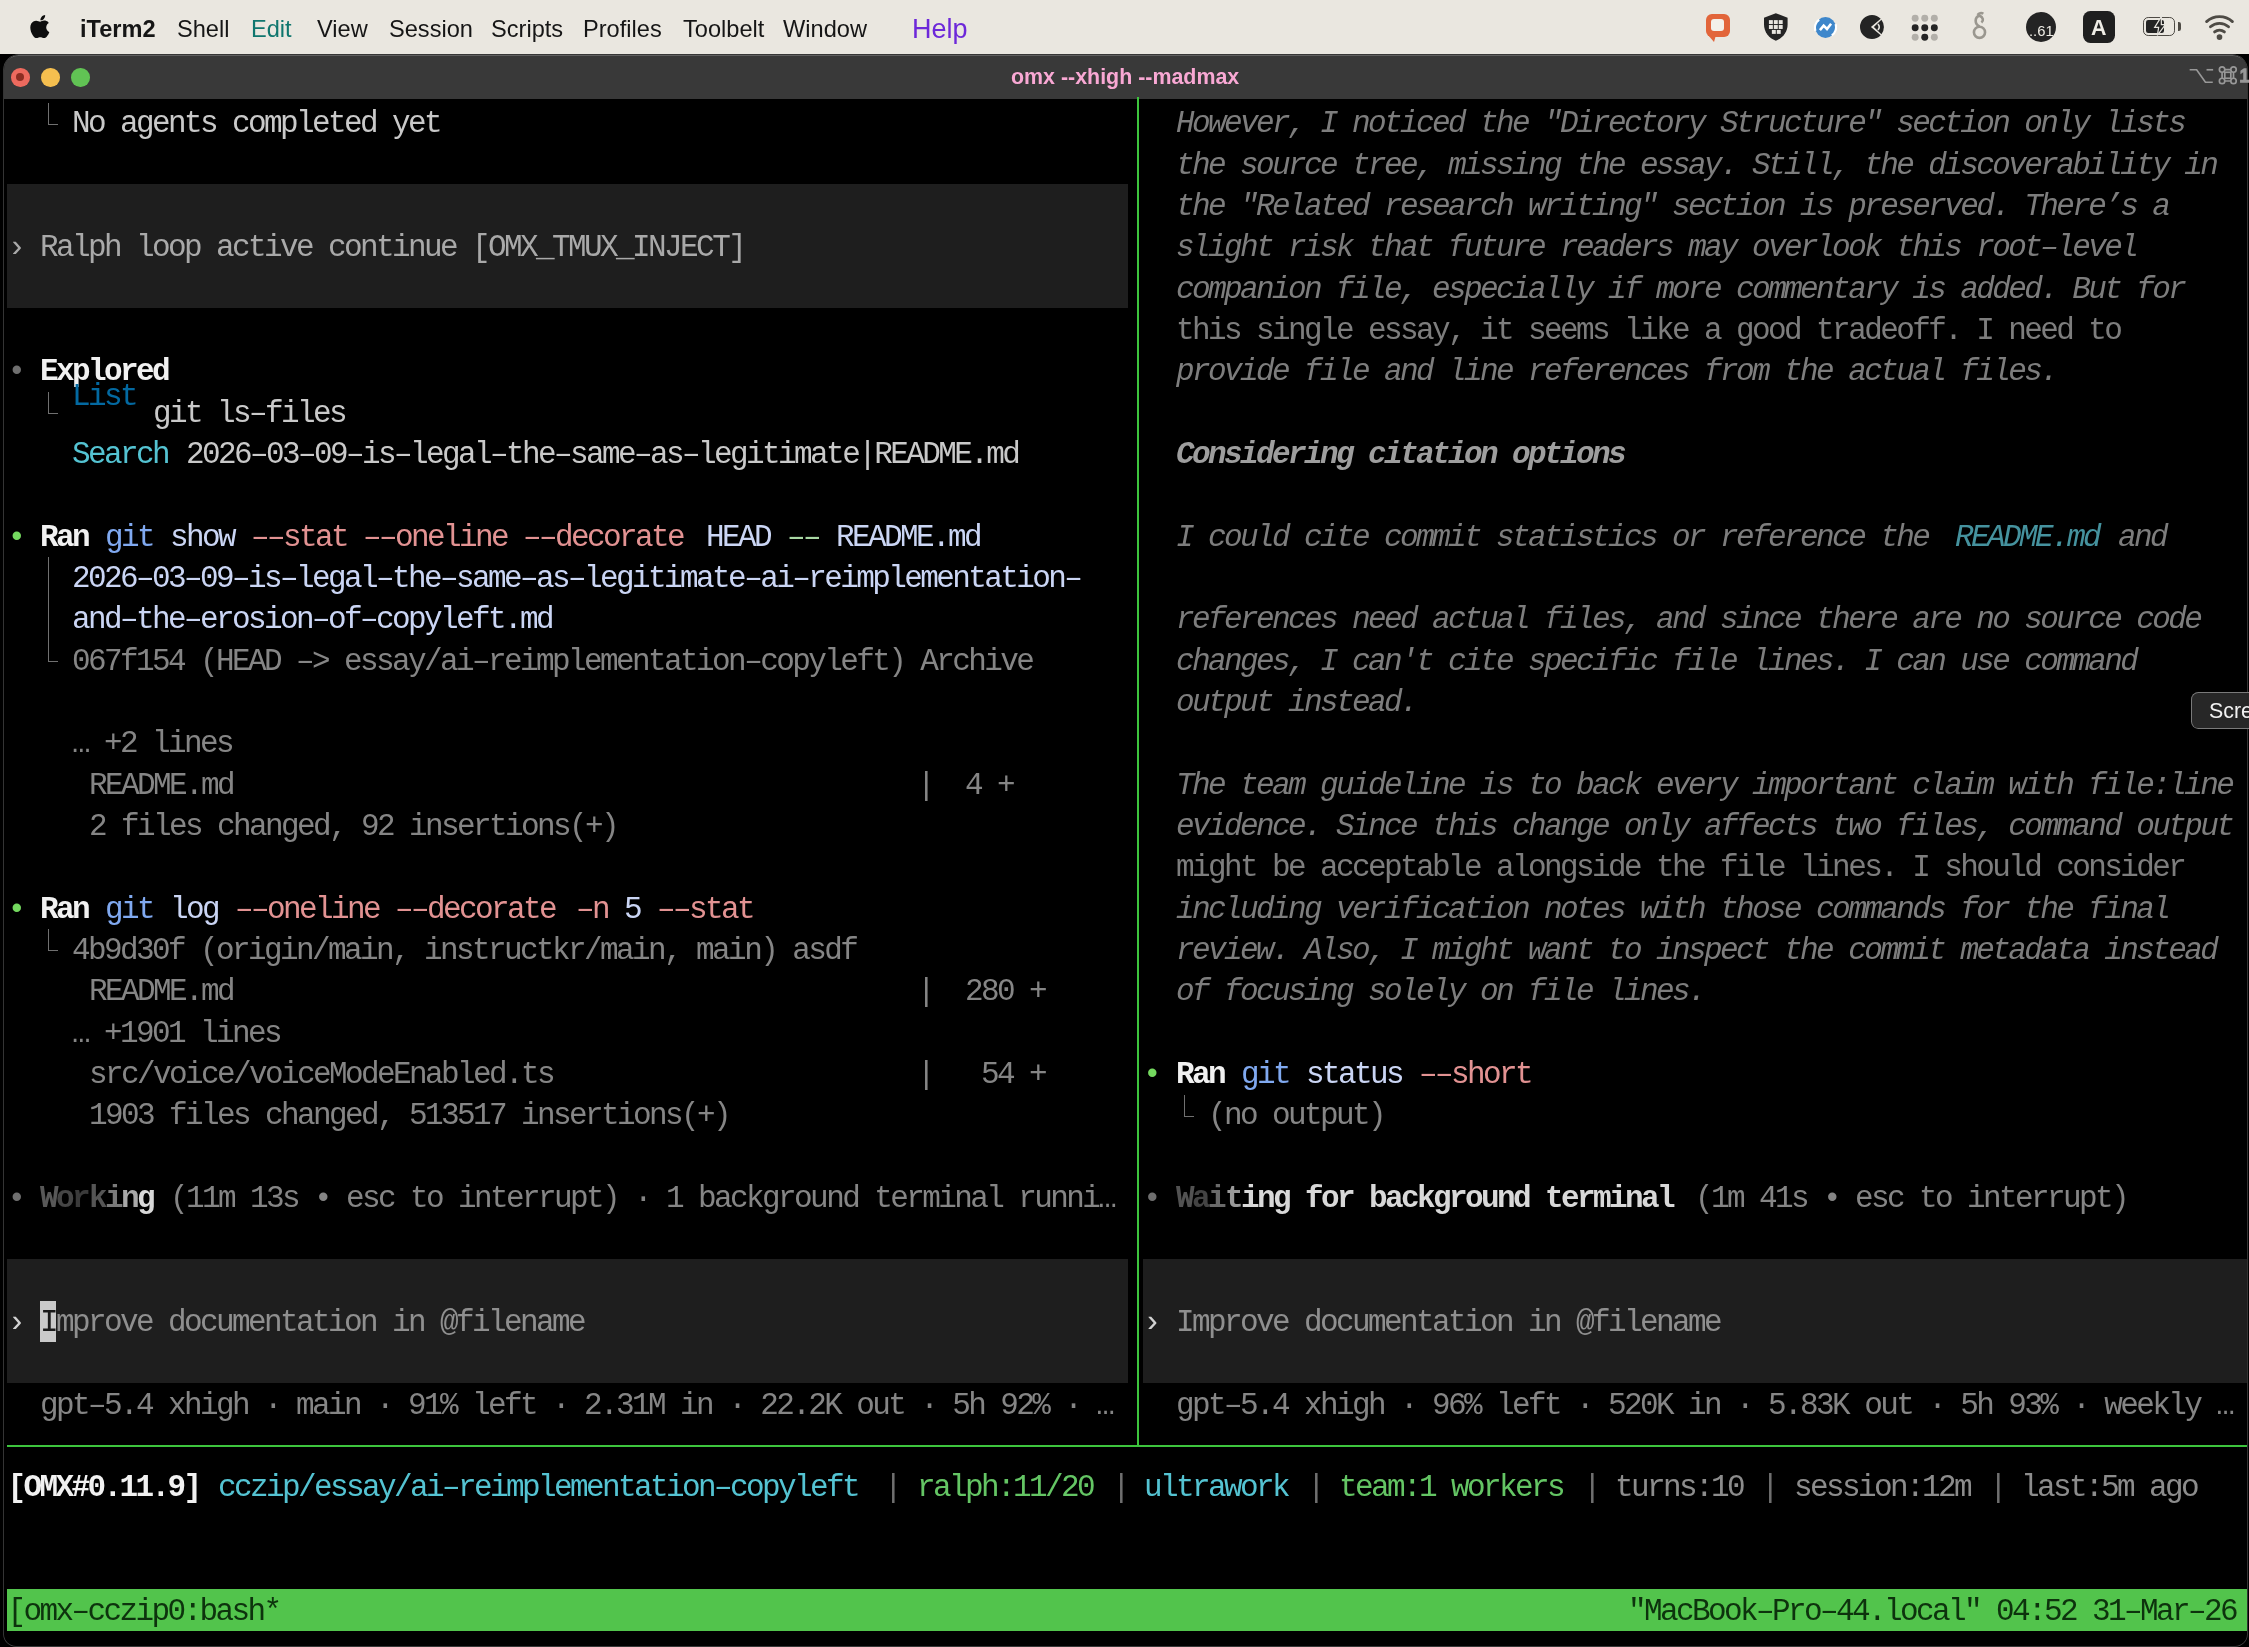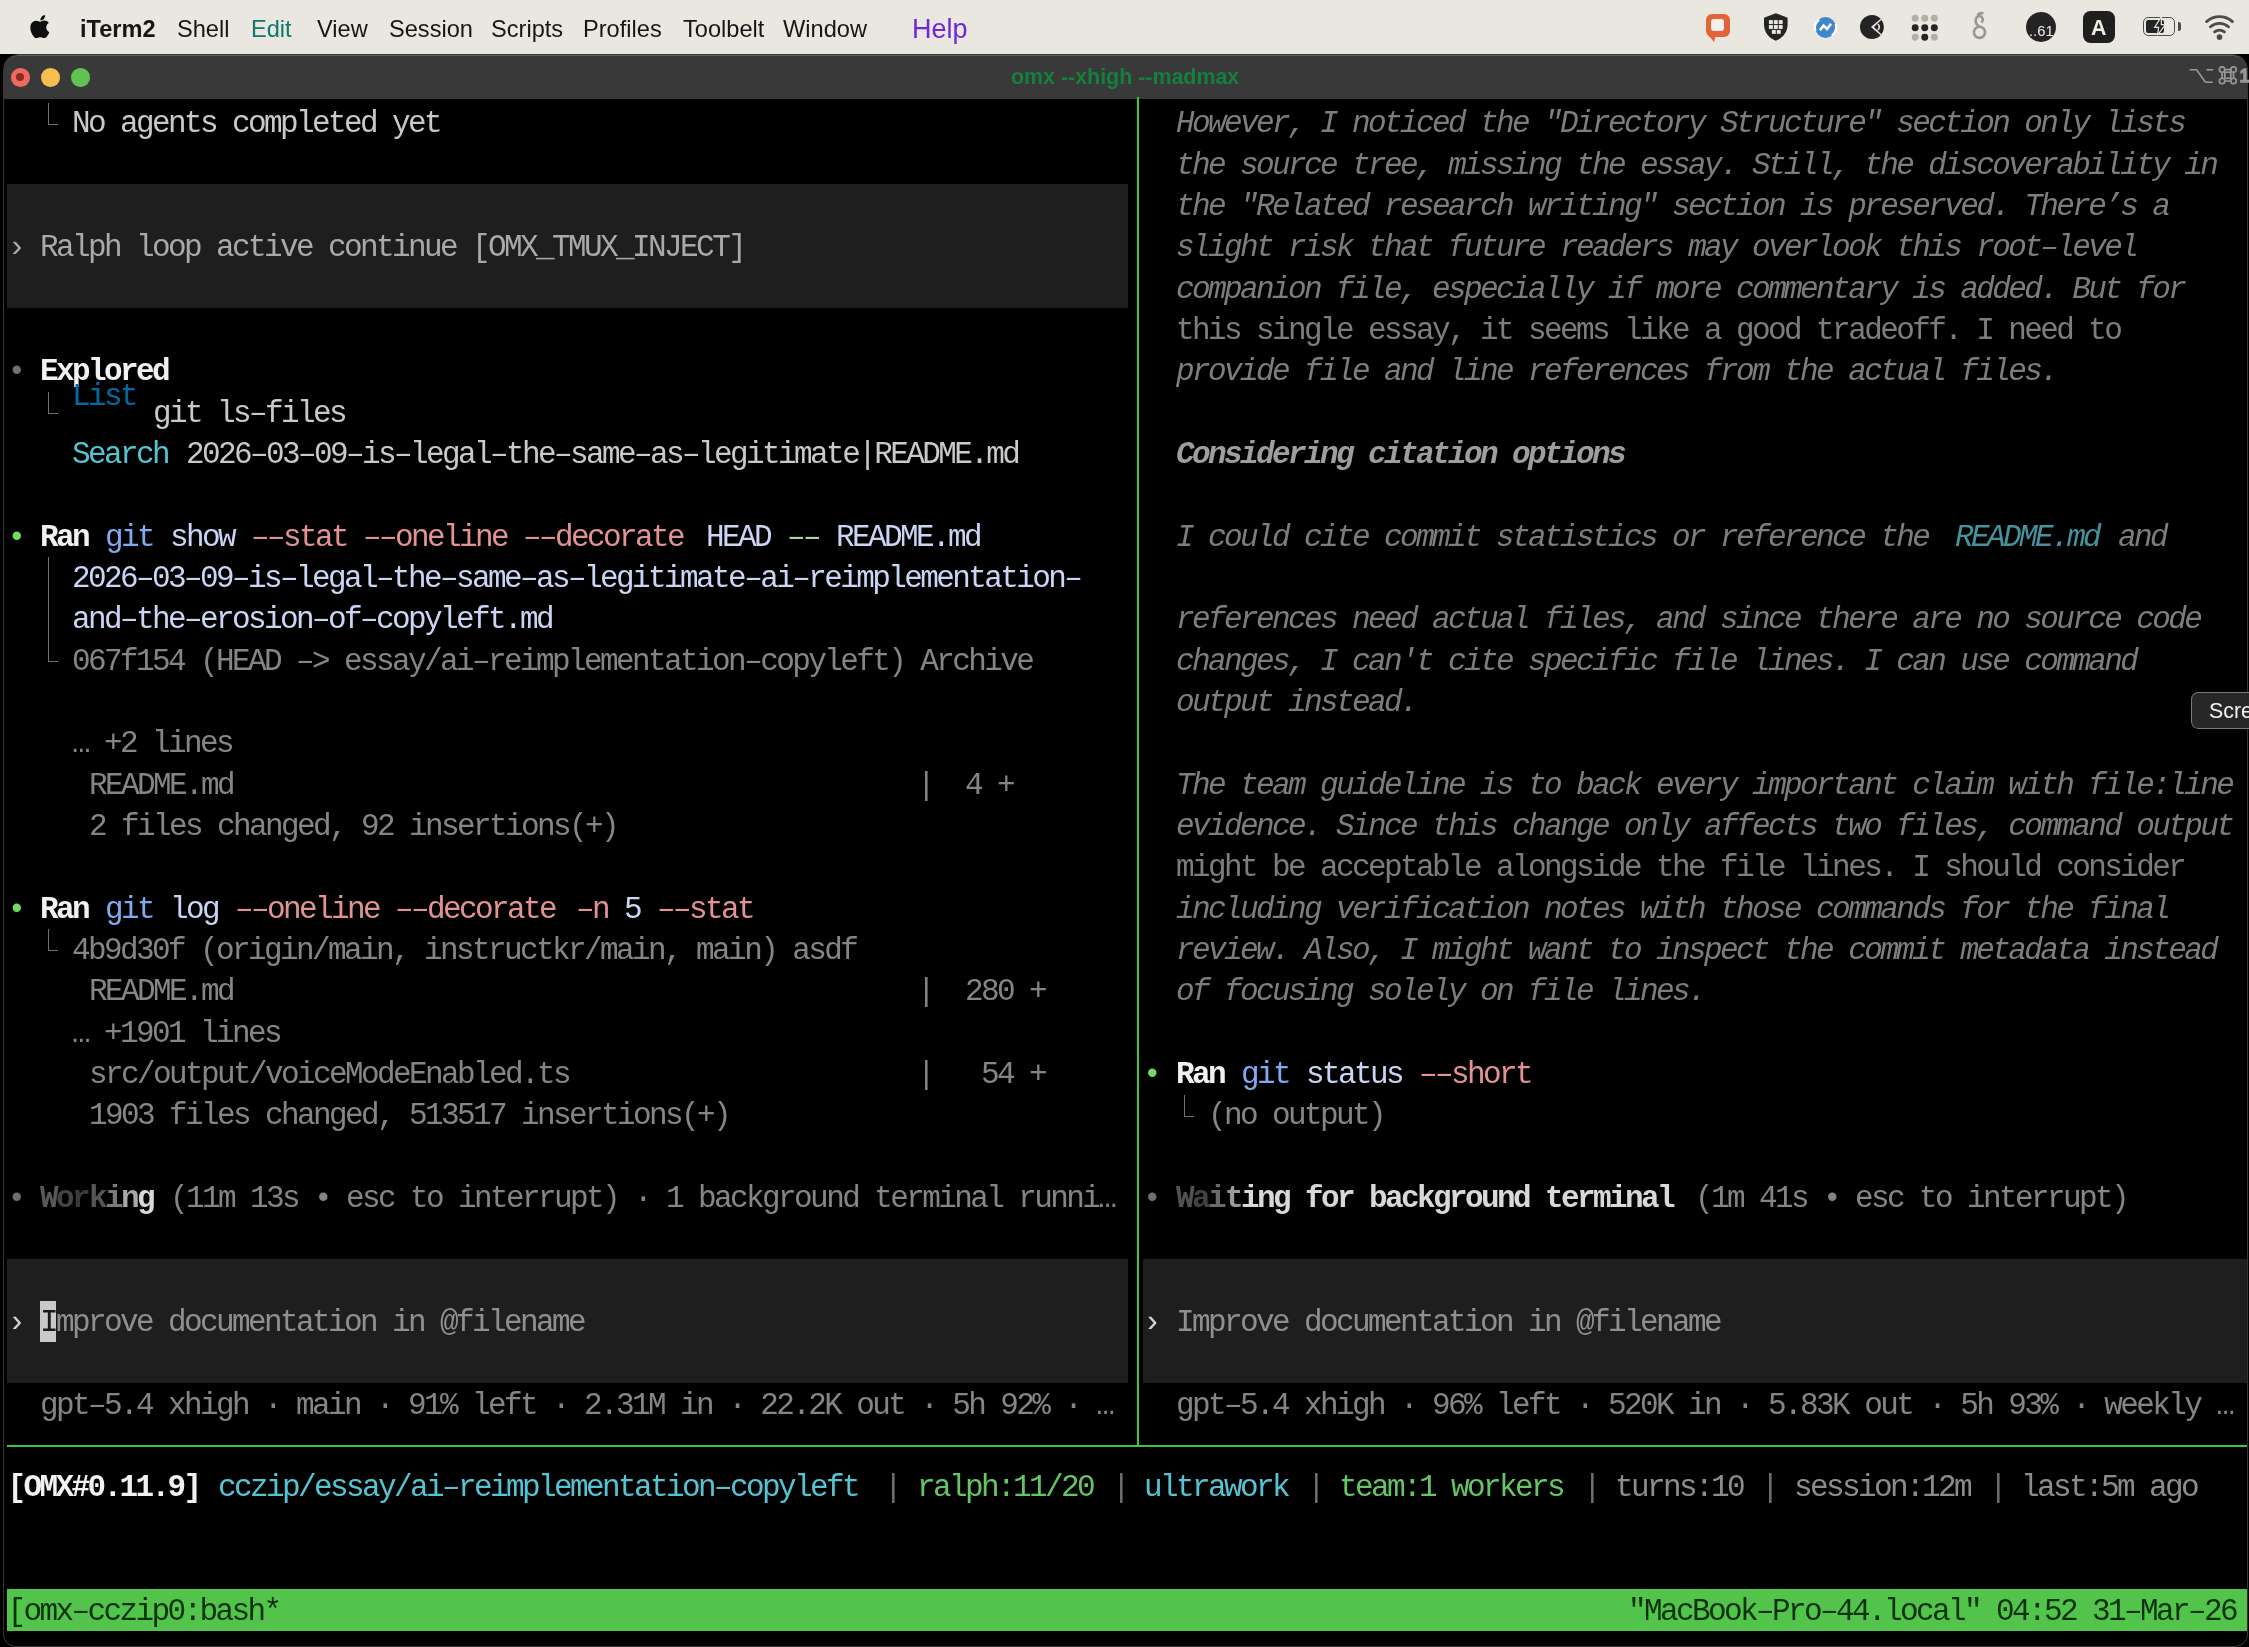--- a/index.html
+++ b/index.html
@@ -94,21 +94,21 @@
     </svg>
 
 </div>
 <div id="win">
     <div id="titlebar"></div>
   </div>
 <div class="tl" style="left:11px;background:#ed6a5e"></div>
 <div style="position:absolute;left:16px;top:73px;width:8px;height:8px;border-radius:50%;background:#8c2d22"></div>
 <div class="tl" style="left:41px;background:#f5bf4f"></div>
 <div class="tl" style="left:71px;background:#61c354"></div>
-<div style="position:absolute;left:1011px;top:65px;font-family:'Liberation Sans';font-weight:700;font-size:21.4px;color:#15803d">omx --xhigh --madmax</div>
+<div style="position:absolute;left:1011px;top:65px;font-family:'Liberation Sans';font-weight:700;font-size:21.4px;color:#f9a8d4">omx --xhigh --madmax</div>
 <svg style="position:absolute;left:2188px;top:65px" width="62" height="22" viewBox="0 0 84 30">
 <g stroke="#989898" stroke-width="2.3" fill="none">
 <path d="M2 6.5h9.5l12 17h10"></path>
       <path d="M25 6.5h9"></path>
 <g transform="translate(42,2)">
 <circle cx="4.2" cy="4.2" r="3.7"></circle>
         <circle cx="19.8" cy="4.2" r="3.7"></circle>
 <circle cx="4.2" cy="19.8" r="3.7"></circle>
         <circle cx="19.8" cy="19.8" r="3.7"></circle>
 <rect x="7.9" y="7.9" width="8.2" height="8.2"></rect>
@@ -163,21 +163,21 @@
 <div class="t" style="top:889px;left:105px;color:#80a9f0">git</div>
 <div class="t" style="top:889px;left:170px;color:#cad5f4">log</div>
 <div class="t" style="top:889px;left:235px;color:#e29292">––oneline ––decorate</div>
 <div class="t" style="top:889px;left:576px;color:#e29292">–n</div>
 <div class="t" style="top:889px;left:624px;color:#cad5f4">5</div>
 <div class="t" style="top:889px;left:657px;color:#e29292">––stat</div>
 <div class="t" style="top:930px;left:72px;color:#858585">4b9d30f (origin/main, instructkr/main, main) asdf</div>
 <div class="t" style="top:971px;left:89px;color:#858585">README.md</div>
 <div class="t" style="top:971px;left:917px;color:#858585">|  280 +</div>
 <div class="t" style="top:1013px;left:72px;color:#858585">… +1901 lines</div>
-<div class="t" style="top:1054px;left:89px;color:#858585">src/output/voiceModeEnabled.ts</div>
+<div class="t" style="top:1054px;left:89px;color:#858585">src/voice/voiceModeEnabled.ts</div>
 <div class="t" style="top:1054px;left:917px;color:#858585">|   54 +</div>
 <div class="t" style="top:1095px;left:89px;color:#858585">1903 files changed, 513517 insertions(+)</div>
 <div class="t" style="top:1178px;left:7.4px;color:#6f6f6f">•</div>
 <div class="t" style="top:1178px;left:40px;color:#585858;font-weight:bold">W</div>
 <div class="t" style="top:1178px;left:56px;color:#454545;font-weight:bold">o</div>
 <div class="t" style="top:1178px;left:72px;color:#3a3a3a;font-weight:bold">r</div>
 <div class="t" style="top:1178px;left:89px;color:#555555;font-weight:bold">k</div>
 <div class="t" style="top:1178px;left:105px;color:#7a7a7a;font-weight:bold">i</div>
 <div class="t" style="top:1178px;left:121px;color:#a8a8a8;font-weight:bold">n</div>
 <div class="t" style="top:1178px;left:137px;color:#d8d8d8;font-weight:bold">g</div>

